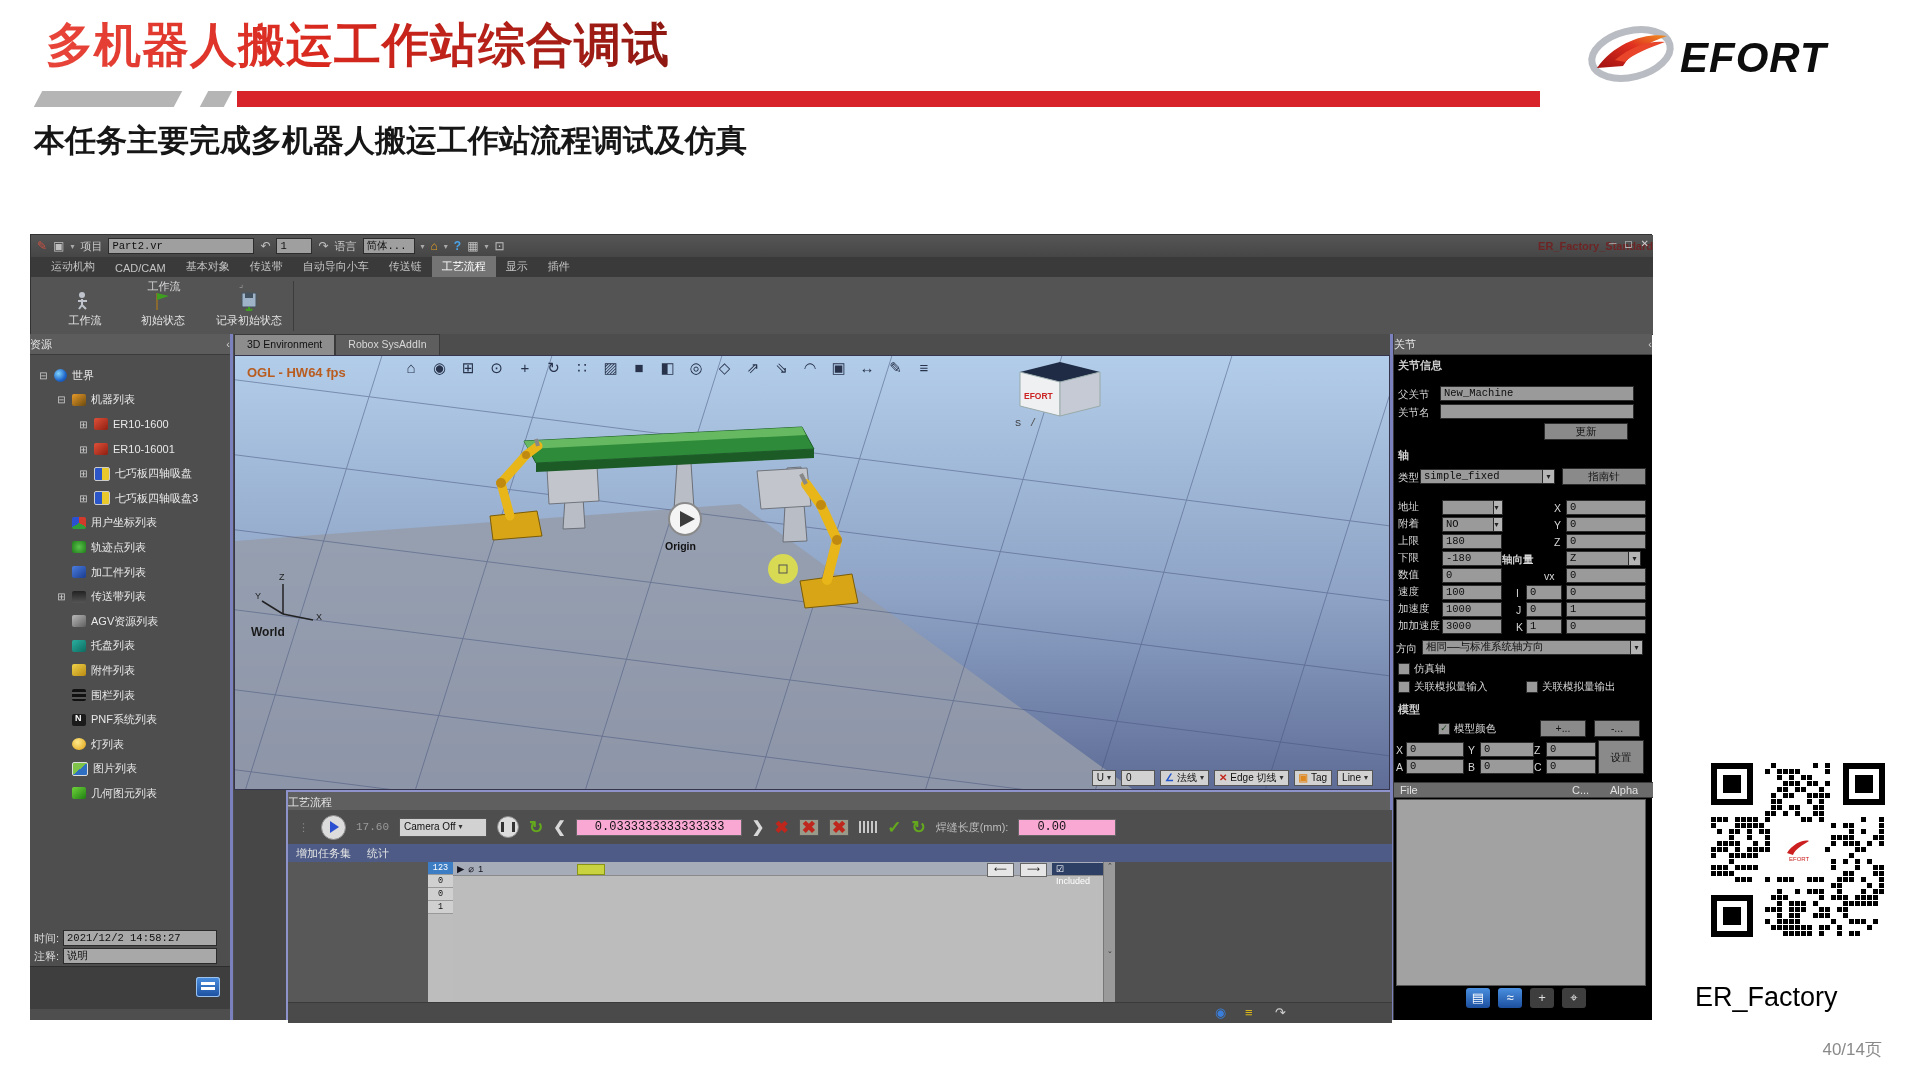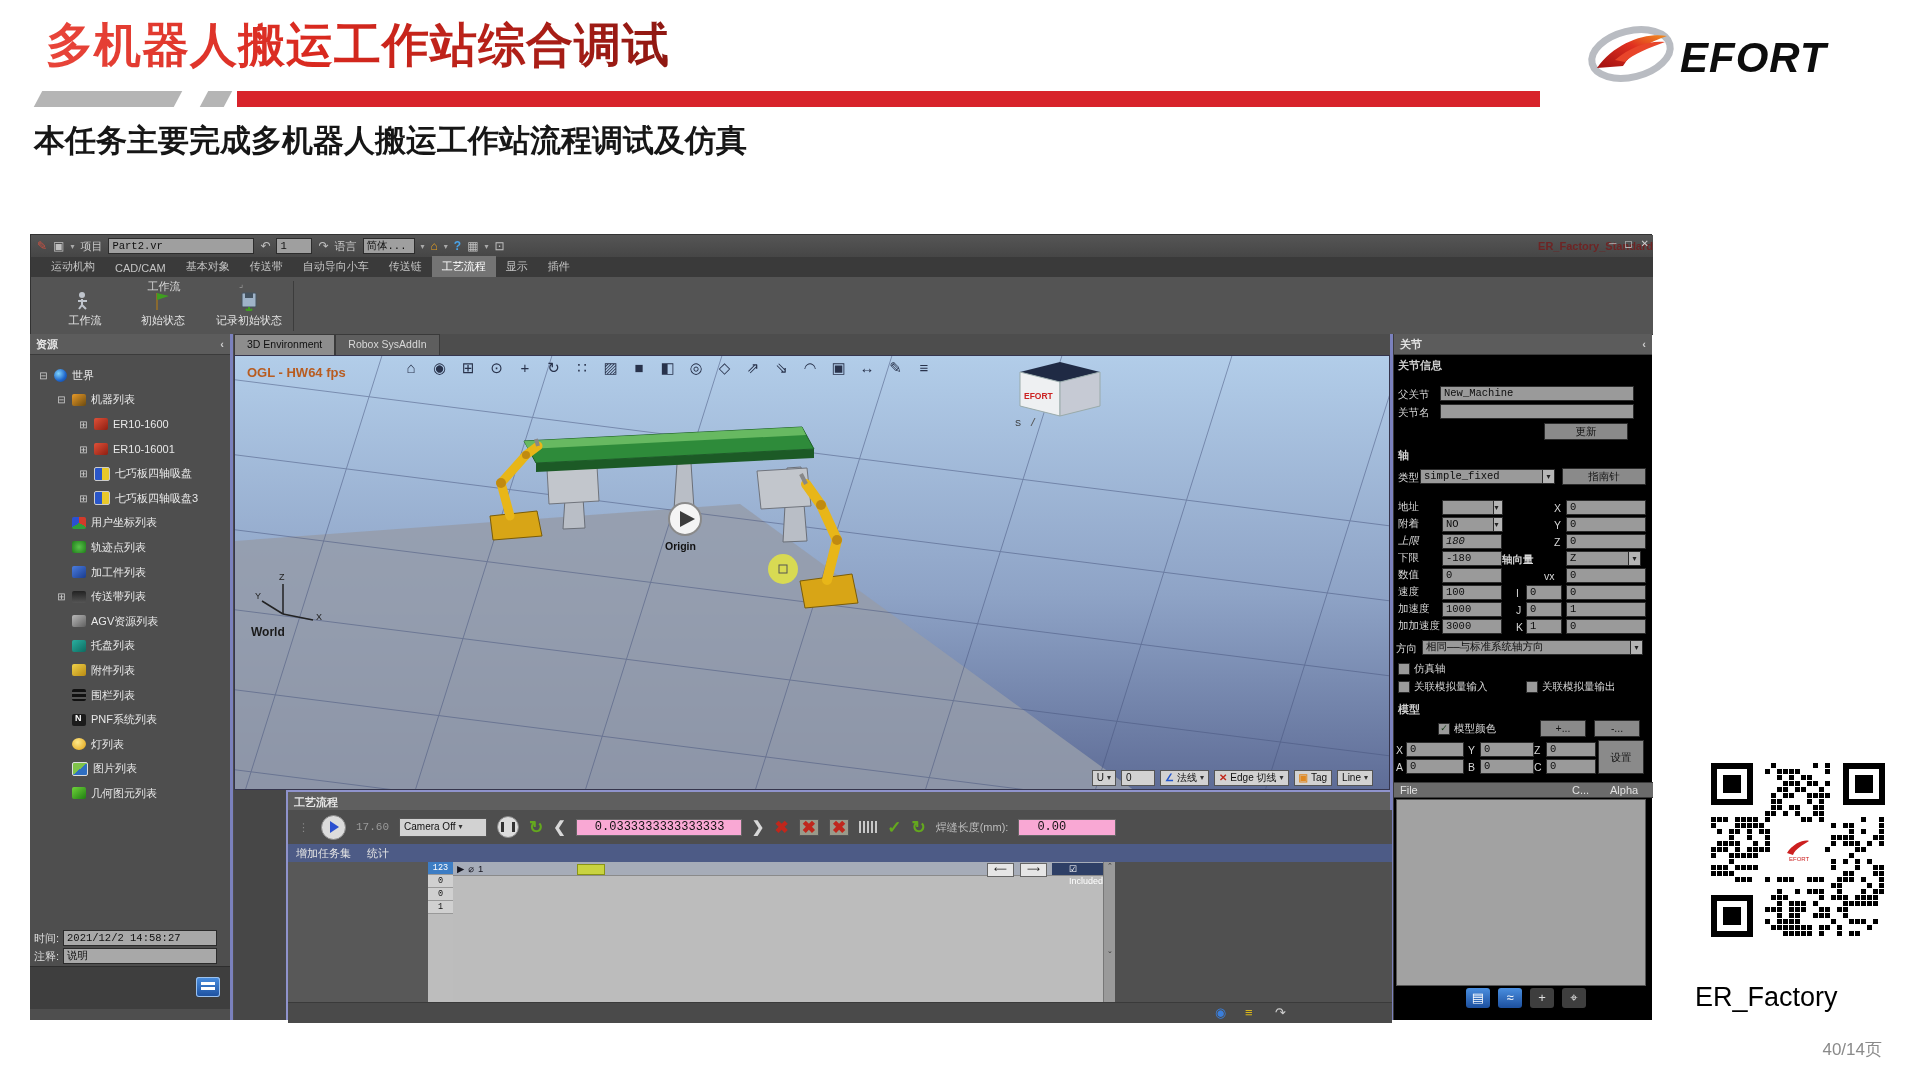--- a/index.html
+++ b/index.html
@@ -34,21 +34,21 @@
   .rtab.act{background:#747474;color:#fff}
   .ribbon{position:absolute;left:0;top:42px;width:1622px;height:58px;background:#545454;border-bottom:1px solid #3a3a3a;box-sizing:border-box}
   .rgroup-label{position:absolute;left:58px;top:2px;width:150px;text-align:center;color:#d8d8d8}
   .rgroup-corner{position:absolute;left:208px;top:2px;color:#9a9a9a;font-size:9px}
   .rbtn{position:absolute;top:14px;width:72px;text-align:center;color:#e2e2e2}
   .rbtn .ig{display:block;margin:0 auto 2px;width:20px;height:20px}
   .rsep{position:absolute;left:262px;top:4px;width:1px;height:50px;background:#3c3c3c}
   
   .work{position:absolute;left:0;top:100px;width:1622px;height:686px;background:#4d4d4d}
   .vsep{position:absolute;top:0;width:3px;height:686px;background:#7b81bd}
-  .phead{background:#5c5c5c;color:#e6e6e6;font-weight:bold;height:20px;line-height:20px;padding:0 6px;border-bottom:1px solid #3b3b3b}
+  .phead{background:#5c5c5c;color:#e6e6e6;font-weight:normal;height:20px;line-height:20px;padding:0 0;border-bottom:1px solid #3b3b3b}
   .phead .coll{float:right;color:#cfcfcf}
   
   .lpanel{position:absolute;left:0;top:0;width:200px;height:686px;background:#4e4e4e;box-sizing:border-box}
   .ti{height:24.6px;display:flex;align-items:center;gap:5px;color:#e8e8e8;font-size:11px;white-space:nowrap}
   .ti .ex{width:11px;color:#cfcfcf;font-size:10px;text-align:center}
   .d0{padding-left:8px}.d1{padding-left:26px}.d2{padding-left:48px}
   .tic{display:inline-block;width:14px;height:12px;border-radius:2px;position:relative;flex:none}
   .tic-globe{border-radius:50%;width:13px;height:13px;background:radial-gradient(circle at 35% 35%,#7fd4ff,#1d63c8 60%,#0c3f8e)}
   .tic-robot{background:linear-gradient(140deg,#e89a28,#6b4a10)}
   .tic-robot-red{background:linear-gradient(140deg,#e05038,#8e1f12)}
@@ -100,21 +100,21 @@
   .ptabs{position:absolute;left:0;top:52px;width:1104px;height:18px;background:#4d5b86;display:flex;gap:16px;padding-left:8px;box-sizing:border-box;align-items:center;color:#e4e4e4}
   .tl-left{position:absolute;left:0;top:70px;width:140px;height:140px;background:#aeaeae;border-right:1px solid #777}
   .tl-left .wt{color:#101010;font-family:"Liberation Mono",monospace;font-weight:bold;font-size:11.5px;padding:5px 0 0 6px}
   .gut{position:absolute;left:140px;top:70px;width:25px;height:140px;background:#bdbdbd;border-right:1px solid #888}
   .gcell{height:12px;line-height:12px;text-align:center;font-size:8.5px;background:#d0d0d0;color:#111;border-bottom:1px solid #999;font-family:"Liberation Mono",monospace}
   .gcell.gsel{background:#3d7dc4;color:#fff}
   .tl-grid{position:absolute;left:165px;top:70px;width:650px;height:140px;background:#bcbcbc}
   .tl-head{position:absolute;left:0;top:0;width:650px;height:14px;background:#a6acb8;border-bottom:1px solid #8a8a8a;color:#15151f;font-size:9.5px;display:flex;align-items:center;gap:4px;padding-left:4px;box-sizing:border-box}
   .gantt-bar{position:absolute;left:124px;top:2px;width:26px;height:9px;background:#c9d340;border:1px solid #8a9414}
   .tl-ctl{position:absolute;top:1px;height:12px;background:#e6e6e6;border:1px solid #666;color:#222;font-size:9px;line-height:11px;padding:0 6px}
-  .incl{position:absolute;left:599px;top:1px;height:12px;background:#2e3f66;color:#fff;font-size:9px;line-height:12px;padding:0 17px}
+  .incl{position:absolute;left:599px;top:1px;height:12px;background:#2e3f66;color:#fff;font-size:9px;line-height:12px;padding:0 4px}
   .tl-sb{position:absolute;left:815px;top:70px;width:12px;height:140px;background:#9a9a9a;border-left:1px solid #777;color:#333;font-size:7px;text-align:center}
   .tl-rest{position:absolute;left:827px;top:70px;width:277px;height:140px;background:#505050}
   .pstrip{position:absolute;left:0;top:210px;width:1104px;height:20px;background:#4a4a4a;border-top:1px solid #3a3a3a}
   .ps-ic{position:absolute;top:2px;font-size:13px}
   
   .rpanel{position:absolute;left:1363px;top:0;width:259px;height:686px;background:#000000;box-sizing:border-box;border-left:1px solid #3a3a3a}
   .jsec{position:absolute;left:4px;color:#cfcfcf;font-weight:bold}
   .jl{position:absolute;color:#d6d6d6;font-size:10.5px;white-space:nowrap}
   .jin{position:absolute;background:#9a9a9a;border:1px solid #2b2b2b;color:#0d0d0d;
        font-family:"Liberation Mono",monospace;font-size:10.5px;height:13px;line-height:13px;padding:0 3px;overflow:hidden;white-space:nowrap}
@@ -559,21 +559,21 @@
           <div class="jrow" style="top: 166px;">
             <span class="jlab">地址</span>
             <span class="car2" style="left: 96px; top: 0px;">▾</span>
             <span class="jin2" style="width: 44px;"></span>
           </div>
           <div class="jrow" style="top: 183px;">
             <span class="jlab">附着</span>
             <span class="car2" style="left: 96px; top: 0px;">▾</span>
             <span class="jin2" style="width: 44px;">NO</span>
           </div>
-          <div class="jrow" style="top: 200px; font-style: italic;">
+          <div class="jrow" style="top: 200px;">
             <span class="jlab">上限</span>
             <span class="jin2">180</span>
           </div>
           <div class="jrow" style="top: 217px;">
             <span class="jlab">下限</span>
             <span class="jin2">-180</span>
           </div>
           <div class="jrow" style="top: 234px;">
             <span class="jlab">数值</span>
             <span class="jin2">0</span>

